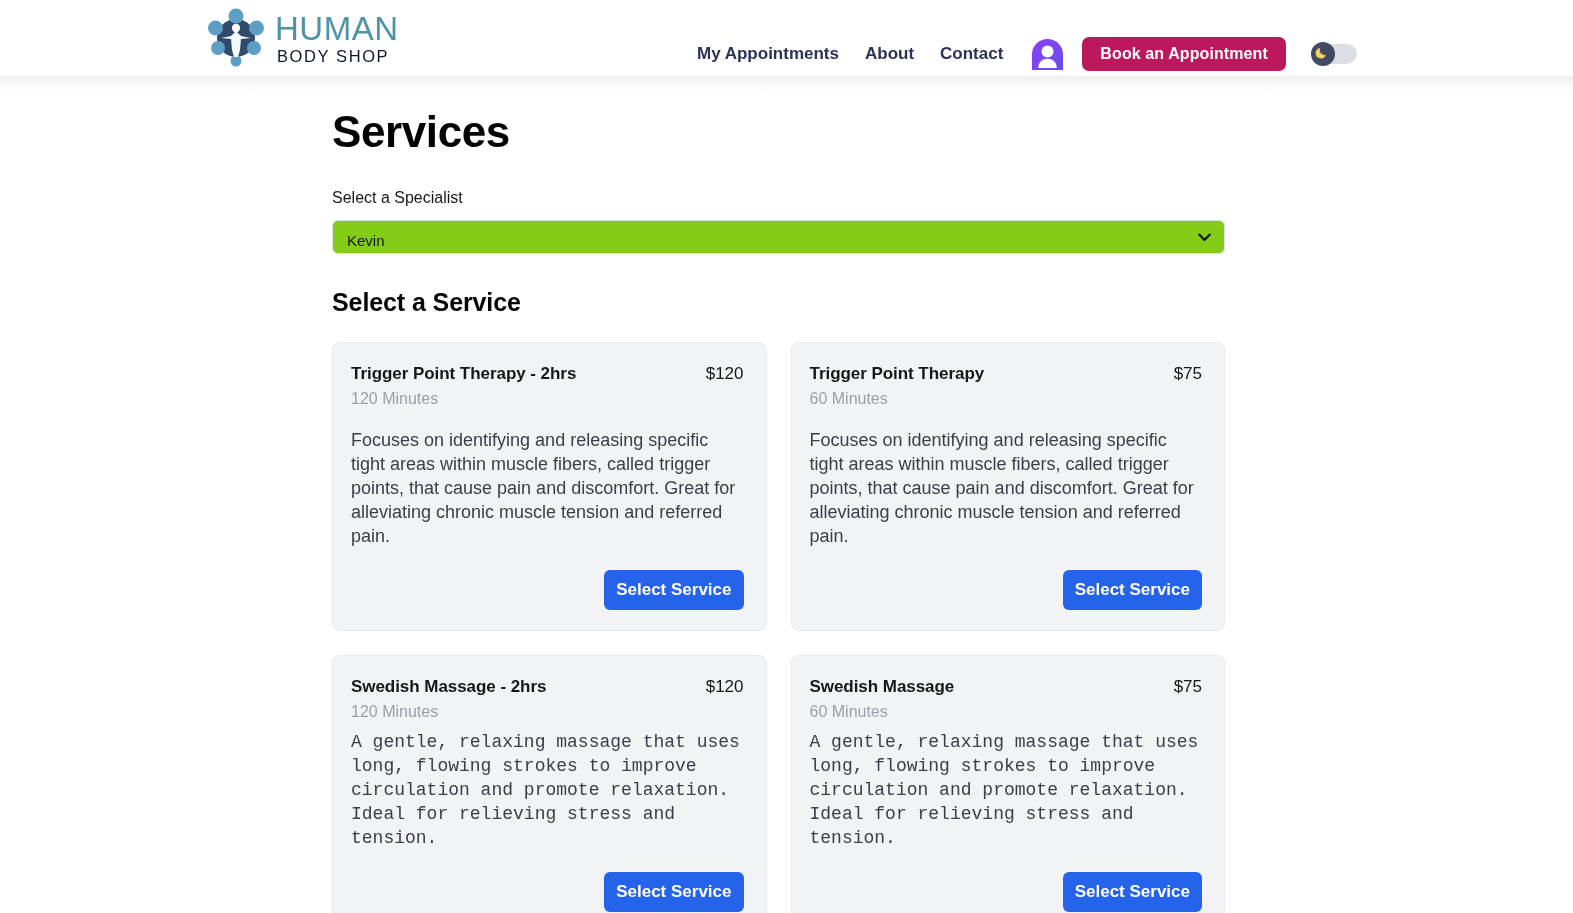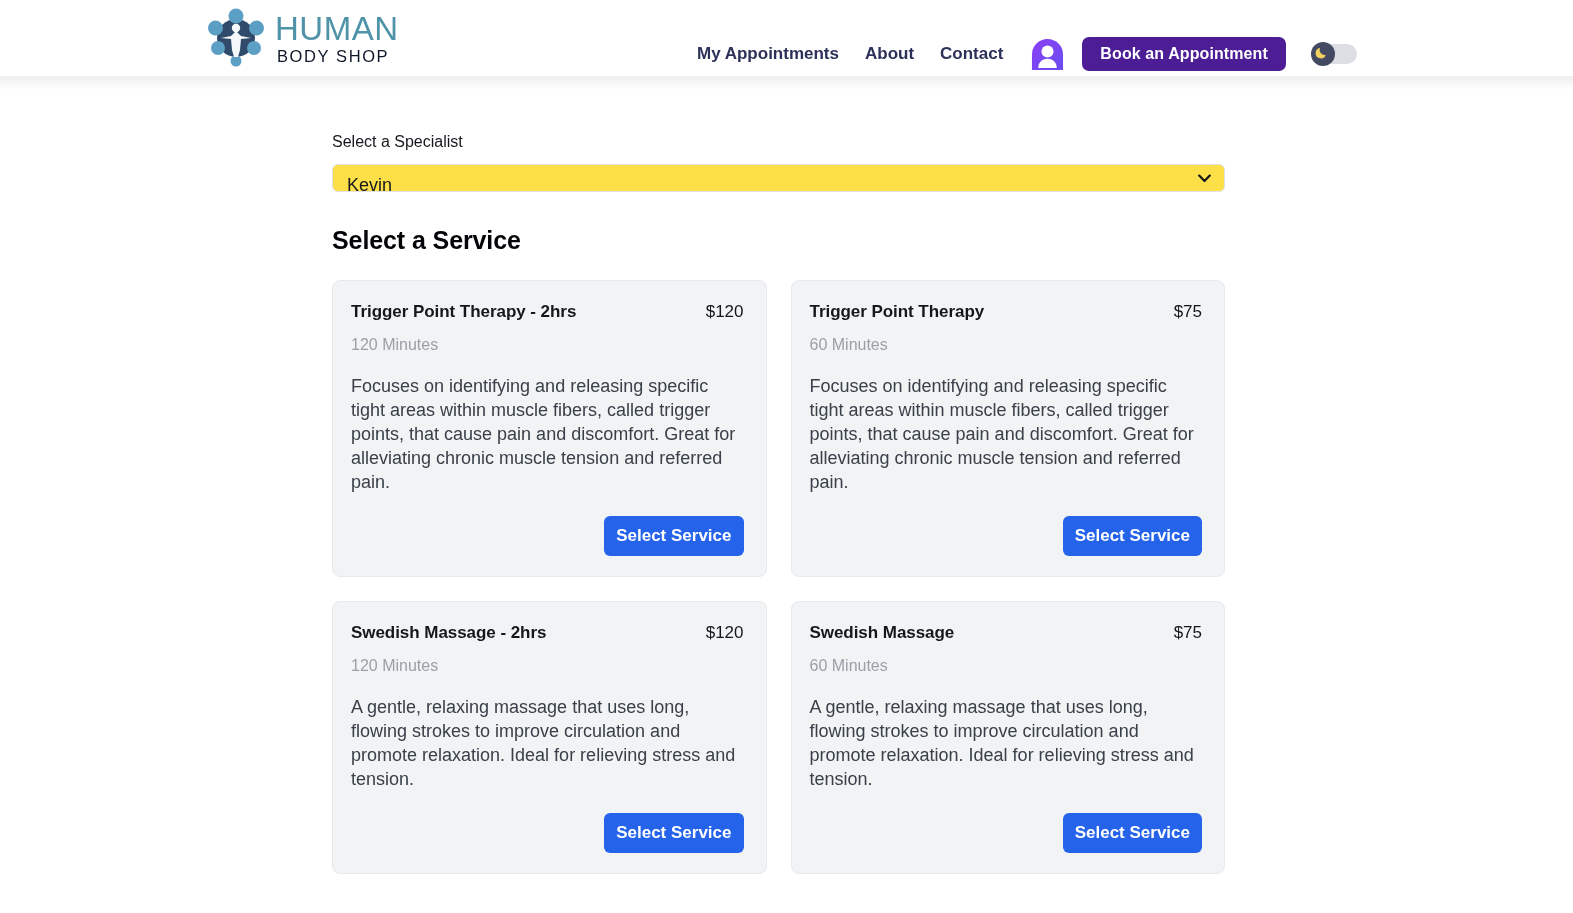--- a/index.html
+++ b/index.html
@@ -72,21 +72,21 @@
   }
   .nav-gap-1 { width: 26px; }
   .nav-gap-2 { width: 26px; }
   .nav-gap-3 { width: 28px; }
   .nav-gap-4 { width: 18px; }
   .nav-gap-5 { width: 25px; }
 
   .avatar { width: 33px; height: 33px; display: block; cursor: pointer; }
 
   .book-btn {
-    background: #4c1d95;
+    background: #be185d;
     color: #ffffff;
     border: none;
     border-radius: 7px;
     height: 34px;
     padding: 0 18px;
     font-size: 16px;
     font-weight: 700;
     font-family: "Liberation Sans", sans-serif;
     cursor: pointer;
     white-space: nowrap;
@@ -122,38 +122,38 @@
 
   .page-title {
     font-size: 44px;
     font-weight: 700;
     color: #020204;
     letter-spacing: -0.4px;
     line-height: 1.1;
   }
 
   .field-label {
-    margin-top: 25px;
+    margin-top: 33px;
     font-size: 16px;
     color: #16181d;
     font-weight: 400;
   }
 
   .select-wrap {
     position: relative;
     margin-top: 13px;
     width: 893px;
   }
   .select-box {
     width: 893px;
-    height: 28px;
+    height: 34px;
     border: 1px solid #dfe1e5;
     border-radius: 6px;
-    background: #fde047;
-    font-size: 18px;
+    background: #84cc16;
+    font-size: 15px;
     color: #16181d;
     font-family: "Liberation Sans", sans-serif;
     padding: 0 34px 0 14px;
     appearance: none;
     -webkit-appearance: none;
     cursor: pointer;
     line-height: 40px;
   }
   .select-chevron {
     position: absolute;
@@ -199,21 +199,21 @@
     letter-spacing: -0.05px;
   }
   .card-price {
     font-size: 17px;
     font-weight: 400;
     color: #15171c;
     padding-left: 14px;
     white-space: nowrap;
   }
   .card-duration {
-    margin-top: 14px;
+    margin-top: 6px;
     font-size: 16px;
     color: #9aa0a8;
     font-weight: 400;
   }
   .card-desc {
     margin-top: 20px;
     font-size: 18px;
     line-height: 24px;
     color: #394049;
     font-weight: 400;
@@ -229,21 +229,21 @@
     border: none;
     border-radius: 6px;
     height: 40px;
     padding: 0 12px;
     font-size: 17px;
     font-weight: 700;
     font-family: "Liberation Sans", sans-serif;
     cursor: pointer;
     white-space: nowrap;
   }
-  .card-row-2 .card-desc { margin-top: 20px; }
+  .card-row-2 .card-desc { margin-top: 9px; font-family: Liberation Mono, monospace; }
 </style>
 </head>
 <body>
 
 <div class="header">
 
   <div class="brand">
     <span>
       <svg class="logo-mark" viewBox="0 0 58 60">
         <circle cx="29" cy="30" r="19" fill="#2f4a6b"></circle>
@@ -298,20 +298,21 @@
           </svg>
         </span>
       </div>
     </div>
   </div>
 </div>
 <div class="header-shadow"></div>
 
 <div class="page">
 
+  <h1 class="page-title">Services</h1>
 
   <div class="field-label">Select a Specialist</div>
 
   <div class="select-wrap">
     <div class="select-box">Kevin</div>
     <span class="select-chevron">
       <svg width="13" height="9" viewBox="0 0 13 9">
         <path d="M1.2 1.6 L6.5 7 L11.8 1.6" stroke="#111318" stroke-width="2.2" fill="none" stroke-linecap="round" stroke-linejoin="round"></path>
       </svg>
     </span>

